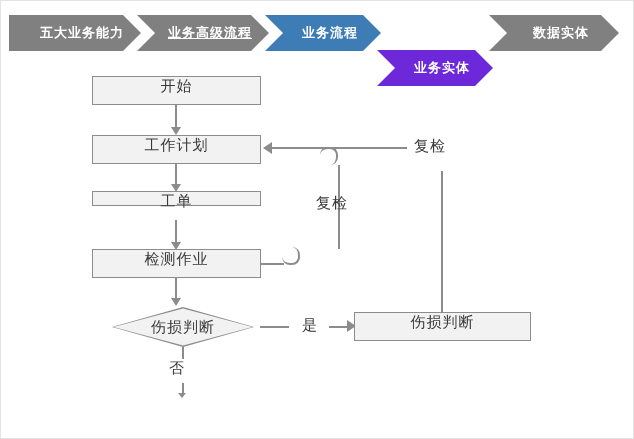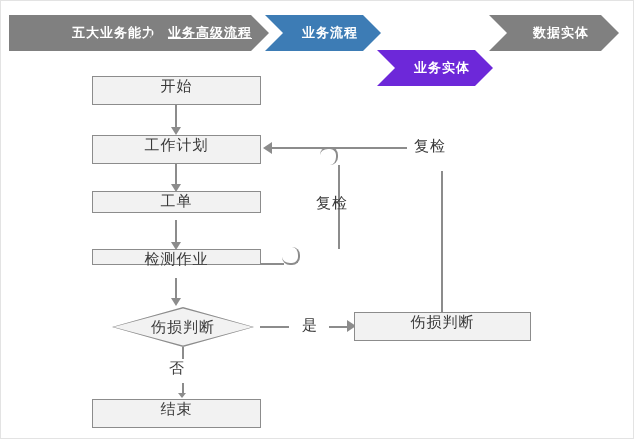--- a/index.html
+++ b/index.html
@@ -29,21 +29,20 @@
     font-size:13px;
     font-weight:bold;
     letter-spacing:1px;
     white-space:nowrap;
     -webkit-clip-path:polygon(0 0, calc(100% - 18px) 0, 100% 50%, calc(100% - 18px) 100%, 0 100%, 18px 50%);
     clip-path:polygon(0 0, calc(100% - 18px) 0, 100% 50%, calc(100% - 18px) 100%, 0 100%, 18px 50%);
   }
   .chevron.first{
     -webkit-clip-path:polygon(0 0, calc(100% - 18px) 0, 100% 50%, calc(100% - 18px) 100%, 0 100%);
     clip-path:polygon(0 0, calc(100% - 18px) 0, 100% 50%, calc(100% - 18px) 100%, 0 100%);
-    padding-left:32px;
   }
   .chevron .ctext{padding-left:14px;}
 
   
   .node{
     position:absolute;
     box-sizing:border-box;
     background:#f2f2f2;
     border:1px solid #8c8c8c;
     display:flex;
@@ -169,28 +168,28 @@
   <div class="vline" style="left:174px;top:104px;height:24px;"></div>
   <div class="arrow-down" style="left:170px;top:126px;"></div>
 
   <div class="node" style="left:91px;top:134px;width:169px;height:29px;">
     <span>工作计划</span>
   </div>
 
   <div class="vline" style="left:174px;top:163px;height:22px;"></div>
   <div class="arrow-down" style="left:170px;top:183px;"></div>
 
-  <div class="node" style="left:91px;top:190px;width:169px;height:22px;">
+  <div class="node" style="left:91px;top:190px;width:169px;height:15px;">
     <span>工单</span>
   </div>
 
   <div class="vline" style="left:174px;top:219px;height:24px;"></div>
   <div class="arrow-down" style="left:170px;top:241px;"></div>
 
-  <div class="node" style="left:91px;top:248px;width:169px;height:16px;">
+  <div class="node" style="left:91px;top:248px;width:169px;height:29px;">
     <span>检测作业</span>
   </div>
 
   <div class="vline" style="left:174px;top:277px;height:22px;"></div>
   <div class="arrow-down" style="left:170px;top:297px;"></div>
 
   <div class="diamond" style="left:111px;top:306px;width:142px;height:40px;">
     <div class="dshape"></div>
     <div class="dborder"></div>
     <span class="dlabel">伤损判断</span>
@@ -203,23 +202,20 @@
 
   <div class="node" style="left:353px;top:311px;width:177px;height:29px;">
     <span>伤损判断</span>
   </div>
 
   <div class="vline" style="left:181px;top:346px;height:12px;"></div>
   <div class="edge-label" style="left:168px;top:358px;">否</div>
   <div class="vline" style="left:181px;top:382px;height:12px;"></div>
   <div class="arrow-down small" style="left:177px;top:392px;"></div>
 
-  <div class="node" style="left:91px;top:398px;width:169px;height:29px;">
-    <span>结束</span>
-  </div>
 
   <div class="arrow-left" style="left:262px;top:141px;"></div>
   <div class="hline" style="left:271px;top:146px;width:135px;"></div>
 
   <div class="hline" style="left:260px;top:262px;width:23px;"></div>
   <div class="elbow br" style="left:281px;top:246px;width:18px;height:18px;"></div>
   <div class="vline" style="left:337px;top:164px;height:84px;"></div>
   <div class="elbow tr" style="left:319px;top:146px;width:18px;height:18px;"></div>
   <div class="edge-label" style="left:315px;top:193px;">复检</div>
 

